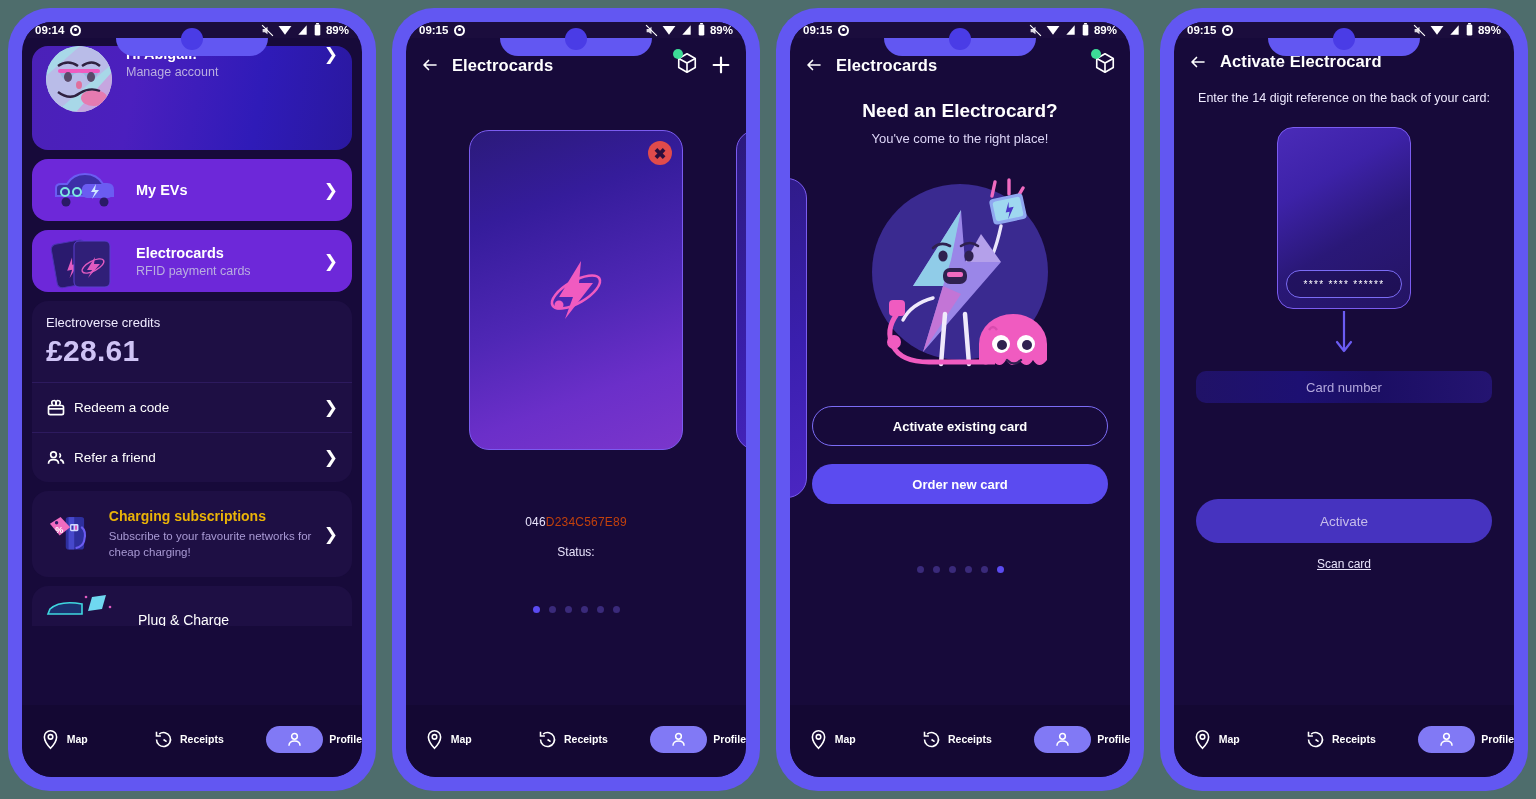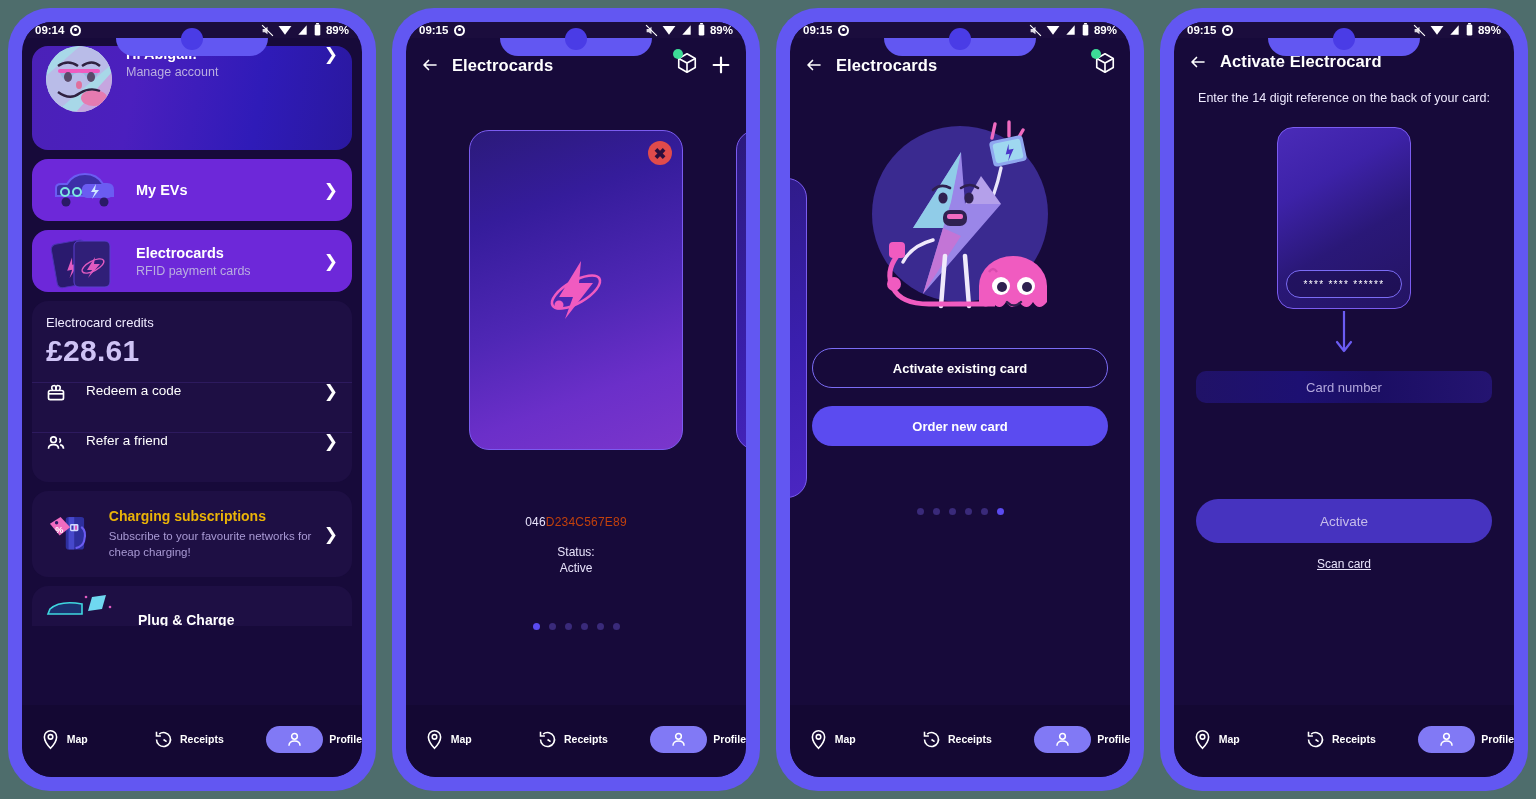--- a/index.html
+++ b/index.html
@@ -121,21 +121,21 @@
   .credits-card {
     margin-top: 9px;
     border-radius: 16px;
     background: #1e0f44;
     padding: 14px 0 0 0;
   }
   .credits-label { color: #efeaff; font-size: 13px; padding: 0 14px; }
   .credits-value { color: #cfc3f5; font-size: 30px; font-weight: bold; padding: 4px 14px 14px 14px; letter-spacing: .3px;}
   .divided-row {
     border-top: 1px solid #2d1a5e;
-    display: flex; align-items: flex-start; gap: 20px;
+    display: flex; align-items: center; gap: 8px;
     padding: 0 14px; height: 50px;
     color: #fff; font-size: 13.5px;
   }
   .sub-card {
     margin-top: 9px;
     border-radius: 16px;
     background: #1e0f44;
     display: flex; align-items: center; gap: 12px;
     padding: 13px 14px;
   }
@@ -143,21 +143,21 @@
   .sub-desc { color: #a99ad4; font-size: 11.5px; margin-top: 5px; line-height: 1.35; }
   .clipped-card {
     margin-top: 9px;
     border-radius: 16px 16px 0 0;
     background: #1e0f44;
     height: 40px;
     display:flex; align-items:center; gap:12px; padding: 0 14px;
     overflow: hidden;
     position: relative;
   }
-  .clipped-title { color:#fff; font-size:14px; font-weight:bold; position:relative; top:14px;}
+  .clipped-title { color:#fff; font-size:14px; font-weight:normal; position:relative; top:14px;}
 
   
   .bottomnav {
     position: absolute; left: 0; bottom: 0;
     width: 340px; height: 72px;
     background: #140833;
     display: flex; align-items: center; justify-content: space-around;
     padding-bottom: 4px;
     border-bottom-left-radius: 30px; border-bottom-right-radius: 30px;
   }
@@ -338,21 +338,21 @@
               <ellipse cx="47" cy="33" rx="12" ry="5" fill="none" stroke="#e05bc0" stroke-width="1.4" transform="rotate(-28 47 33)"></ellipse>
             </svg>
             <div class="grow">
               <div class="row-title">Electrocards</div>
               <div class="row-sub">RFID payment cards</div>
             </div>
             <span class="chev">❯</span>
           </div>
 
           <div class="credits-card">
-            <div class="credits-label">Electrocard credits</div>
+            <div class="credits-label">Electroverse credits</div>
             <div class="credits-value">£28.61</div>
 
             <div class="divided-row">
               <svg width="20" height="20" viewBox="0 0 24 24">
                 <rect x="3" y="9" width="18" height="11" rx="2" fill="none" stroke="#fff" stroke-width="2"></rect>
                 <path d="M3 13 h18" stroke="#fff" stroke-width="2"></path>
                 <path d="M8 9 q-3 -6 2 -6 q2 0 2 6" fill="none" stroke="#fff" stroke-width="2"></path>
                 <path d="M16 9 q3 -6 -2 -6 q-2 0 -2 6" fill="none" stroke="#fff" stroke-width="2"></path>
               </svg>
               <span style="flex:1">Redeem a code</span>
@@ -492,21 +492,20 @@
                 <circle cx="26" cy="58" r="4.5" fill="#f05bc0"></circle>
               </svg>
             </div>
             <div class="ecard next"></div>
           </div>
 
           <div class="card-meta">
             <div class="mono"><span>046</span><span class="muted">D234C567E89</span></div>
             <div style="height:14px"></div>
             <div>Status:</div>
-            <div>Active</div>
           </div>
 
           <div class="pager">
             <span class="pdot active"></span>
             <span class="pdot"></span>
             <span class="pdot"></span>
             <span class="pdot"></span>
             <span class="pdot"></span>
             <span class="pdot"></span>
           </div>
@@ -585,20 +584,24 @@
                   <path d="M12 2 L21 7 L21 17 L12 22 L3 17 L3 7 Z" fill="none" stroke="#fff" stroke-width="1.8" stroke-linejoin="round"></path>
                   <path d="M3 7 L12 12 L21 7 M12 12 L12 22" fill="none" stroke="#fff" stroke-width="1.8"></path>
                 </svg>
             </div>
           </div>
         </div>
 
         <div class="content">
           <div class="ecard prev" style="left:-197px; top:90px;"></div>
 
+          <div class="empty-head">
+            <div class="empty-title">Need an Electrocard?</div>
+            <div class="empty-sub">You've come to the right place!</div>
+          </div>
 
           <div class="illus-wrap">
             <svg width="198" height="226" viewBox="0 0 198 226">
               <circle cx="99" cy="108" r="88" fill="#3a2a90"></circle>
 
               <path d="M134 18 L131 32 M148 16 L148 30 M162 24 L155 36" stroke="#f06bc0" stroke-width="3.4" stroke-linecap="round"></path>
 
               <rect x="130" y="32" width="34" height="26" rx="4" fill="#8fa7f0" transform="rotate(-12 147 45)"></rect>
               <rect x="133" y="35" width="28" height="20" rx="3" fill="#9fd8f0" transform="rotate(-12 147 45)"></rect>
               <path d="M149 38 L144 48 L148 48 L145 55 L153 44 L148 44 Z" fill="#4b35c8" transform="rotate(-12 147 45)"></path>

